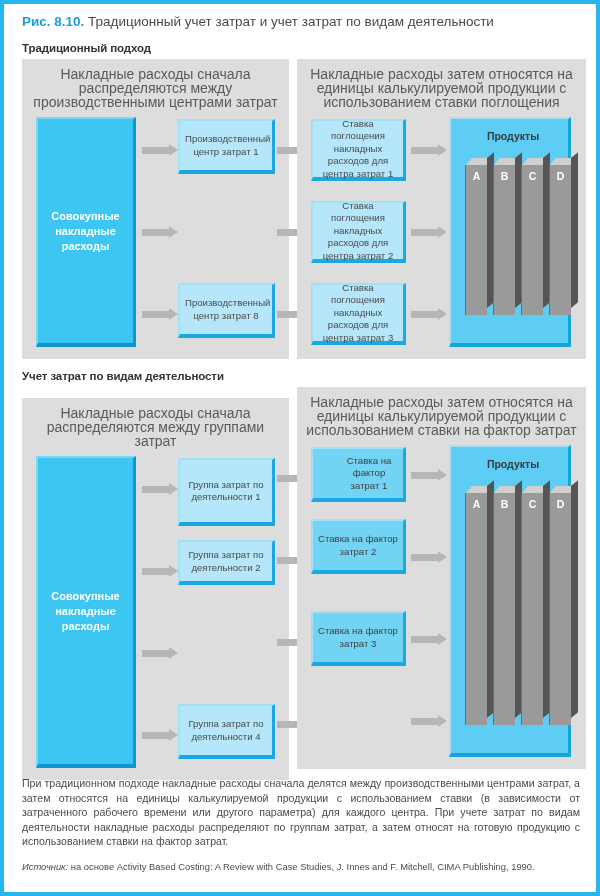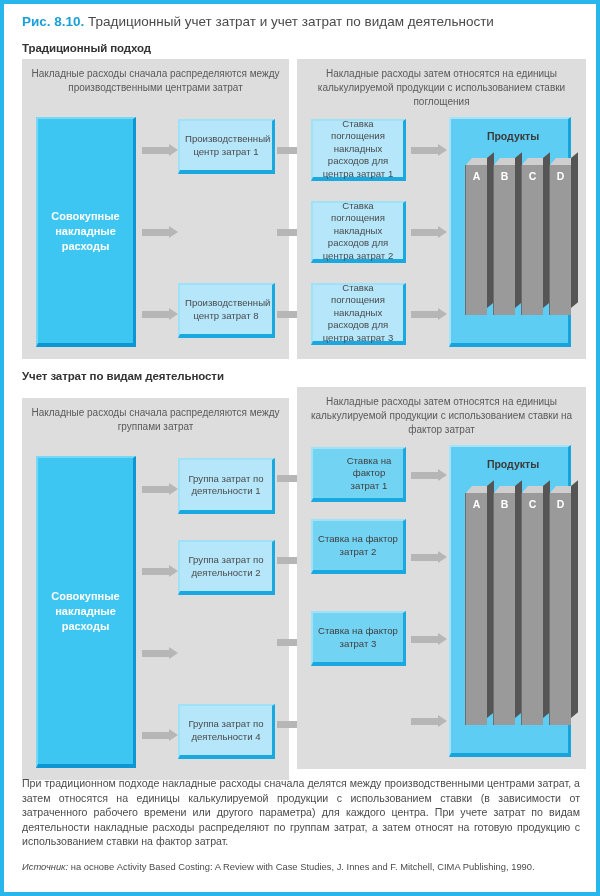--- a/index.html
+++ b/index.html
@@ -45,21 +45,21 @@
     box-sizing:border-box;
   }
   #panel-1a{left:18px;  top:55px;  width:267px; height:300px;}
   #panel-1b{left:293px; top:55px;  width:289px; height:300px;}
   #panel-2a{left:18px;  top:394px; width:267px; height:382px;text-decoration:underline;}
   #panel-2b{left:293px; top:383px; width:289px; height:382px;}
 
   .panel-cap{
     position:absolute;left:0;right:0;top:8px;
     text-align:center;
-    font-size:10px;line-height:14px;color:#5a5a5a;
+    font-size:14px;line-height:14px;color:#5a5a5a;
     padding:0 4px;
   }
 
   
   .box{
     position:absolute;
     box-sizing:border-box;
     display:flex;align-items:center;justify-content:center;
     text-align:center;
     border-top:2px solid #9fe1f7;
@@ -286,24 +286,24 @@
     </div>
     <div class="arrow" style="left:120px;top:249px;width:36px;">
       <div class="shaft" style="width:27px;"></div>
         <div class="head"></div>
     </div>
     <div class="arrow" style="left:120px;top:331px;width:36px;">
       <div class="shaft" style="width:27px;"></div>
         <div class="head"></div>
     </div>
 
-    <div class="box box-light" style="left:156px;top:60px;width:97px;height:56px;">
+    <div class="box box-light" style="left:156px;top:60px;width:97px;height:68px;">
       <span class="box-inner">Группа затрат по деятельности 1</span>
     </div>
-    <div class="box box-light" style="left:156px;top:142px;width:97px;height:55px;">
+    <div class="box box-light" style="left:156px;top:142px;width:97px;height:45px;">
       <span class="box-inner">Группа затрат по деятельности 2</span>
     </div>
     <div class="box box-light" style="left:156px;top:306px;width:97px;height:55px;">
       <span class="box-inner">Группа затрат по деятельности 4</span>
     </div>
   </div>
 
   <div class="arrow" style="left:273px;top:468px;width:38px;">
     <div class="shaft" style="width:29px;"></div>
       <div class="head"></div>

